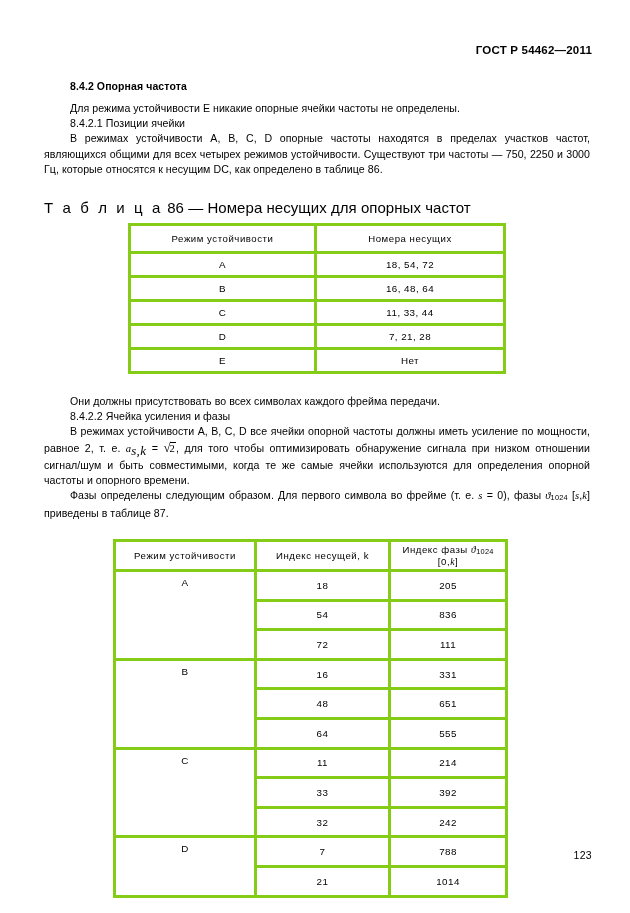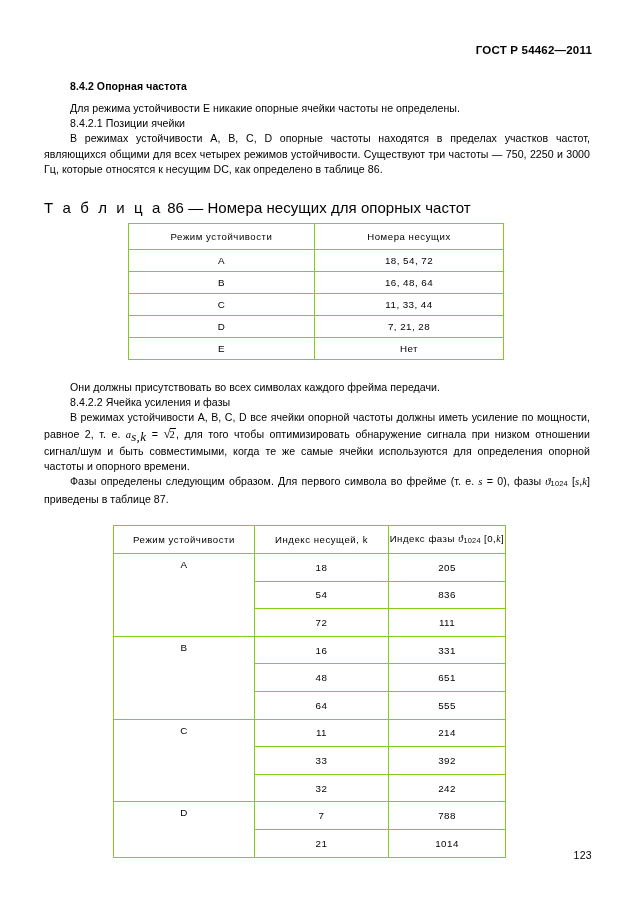--- a/index.html
+++ b/index.html
@@ -114,21 +114,21 @@
   .tbl-caption .sp {
     letter-spacing: 2.6px;
   }
 
   table.gost {
     border-collapse: collapse;
     table-layout: fixed;
     font-size: 9.6px;
   }
   table.gost td, table.gost th {
-    border: 1px solid #84cc16;
+    border: 3px solid #84cc16;
     padding: 0;
     text-align: center;
     vertical-align: middle;
     font-weight: normal;
     letter-spacing: 0.4px;
   }
   table.gost th {
     letter-spacing: 0.55px;
   }
 

